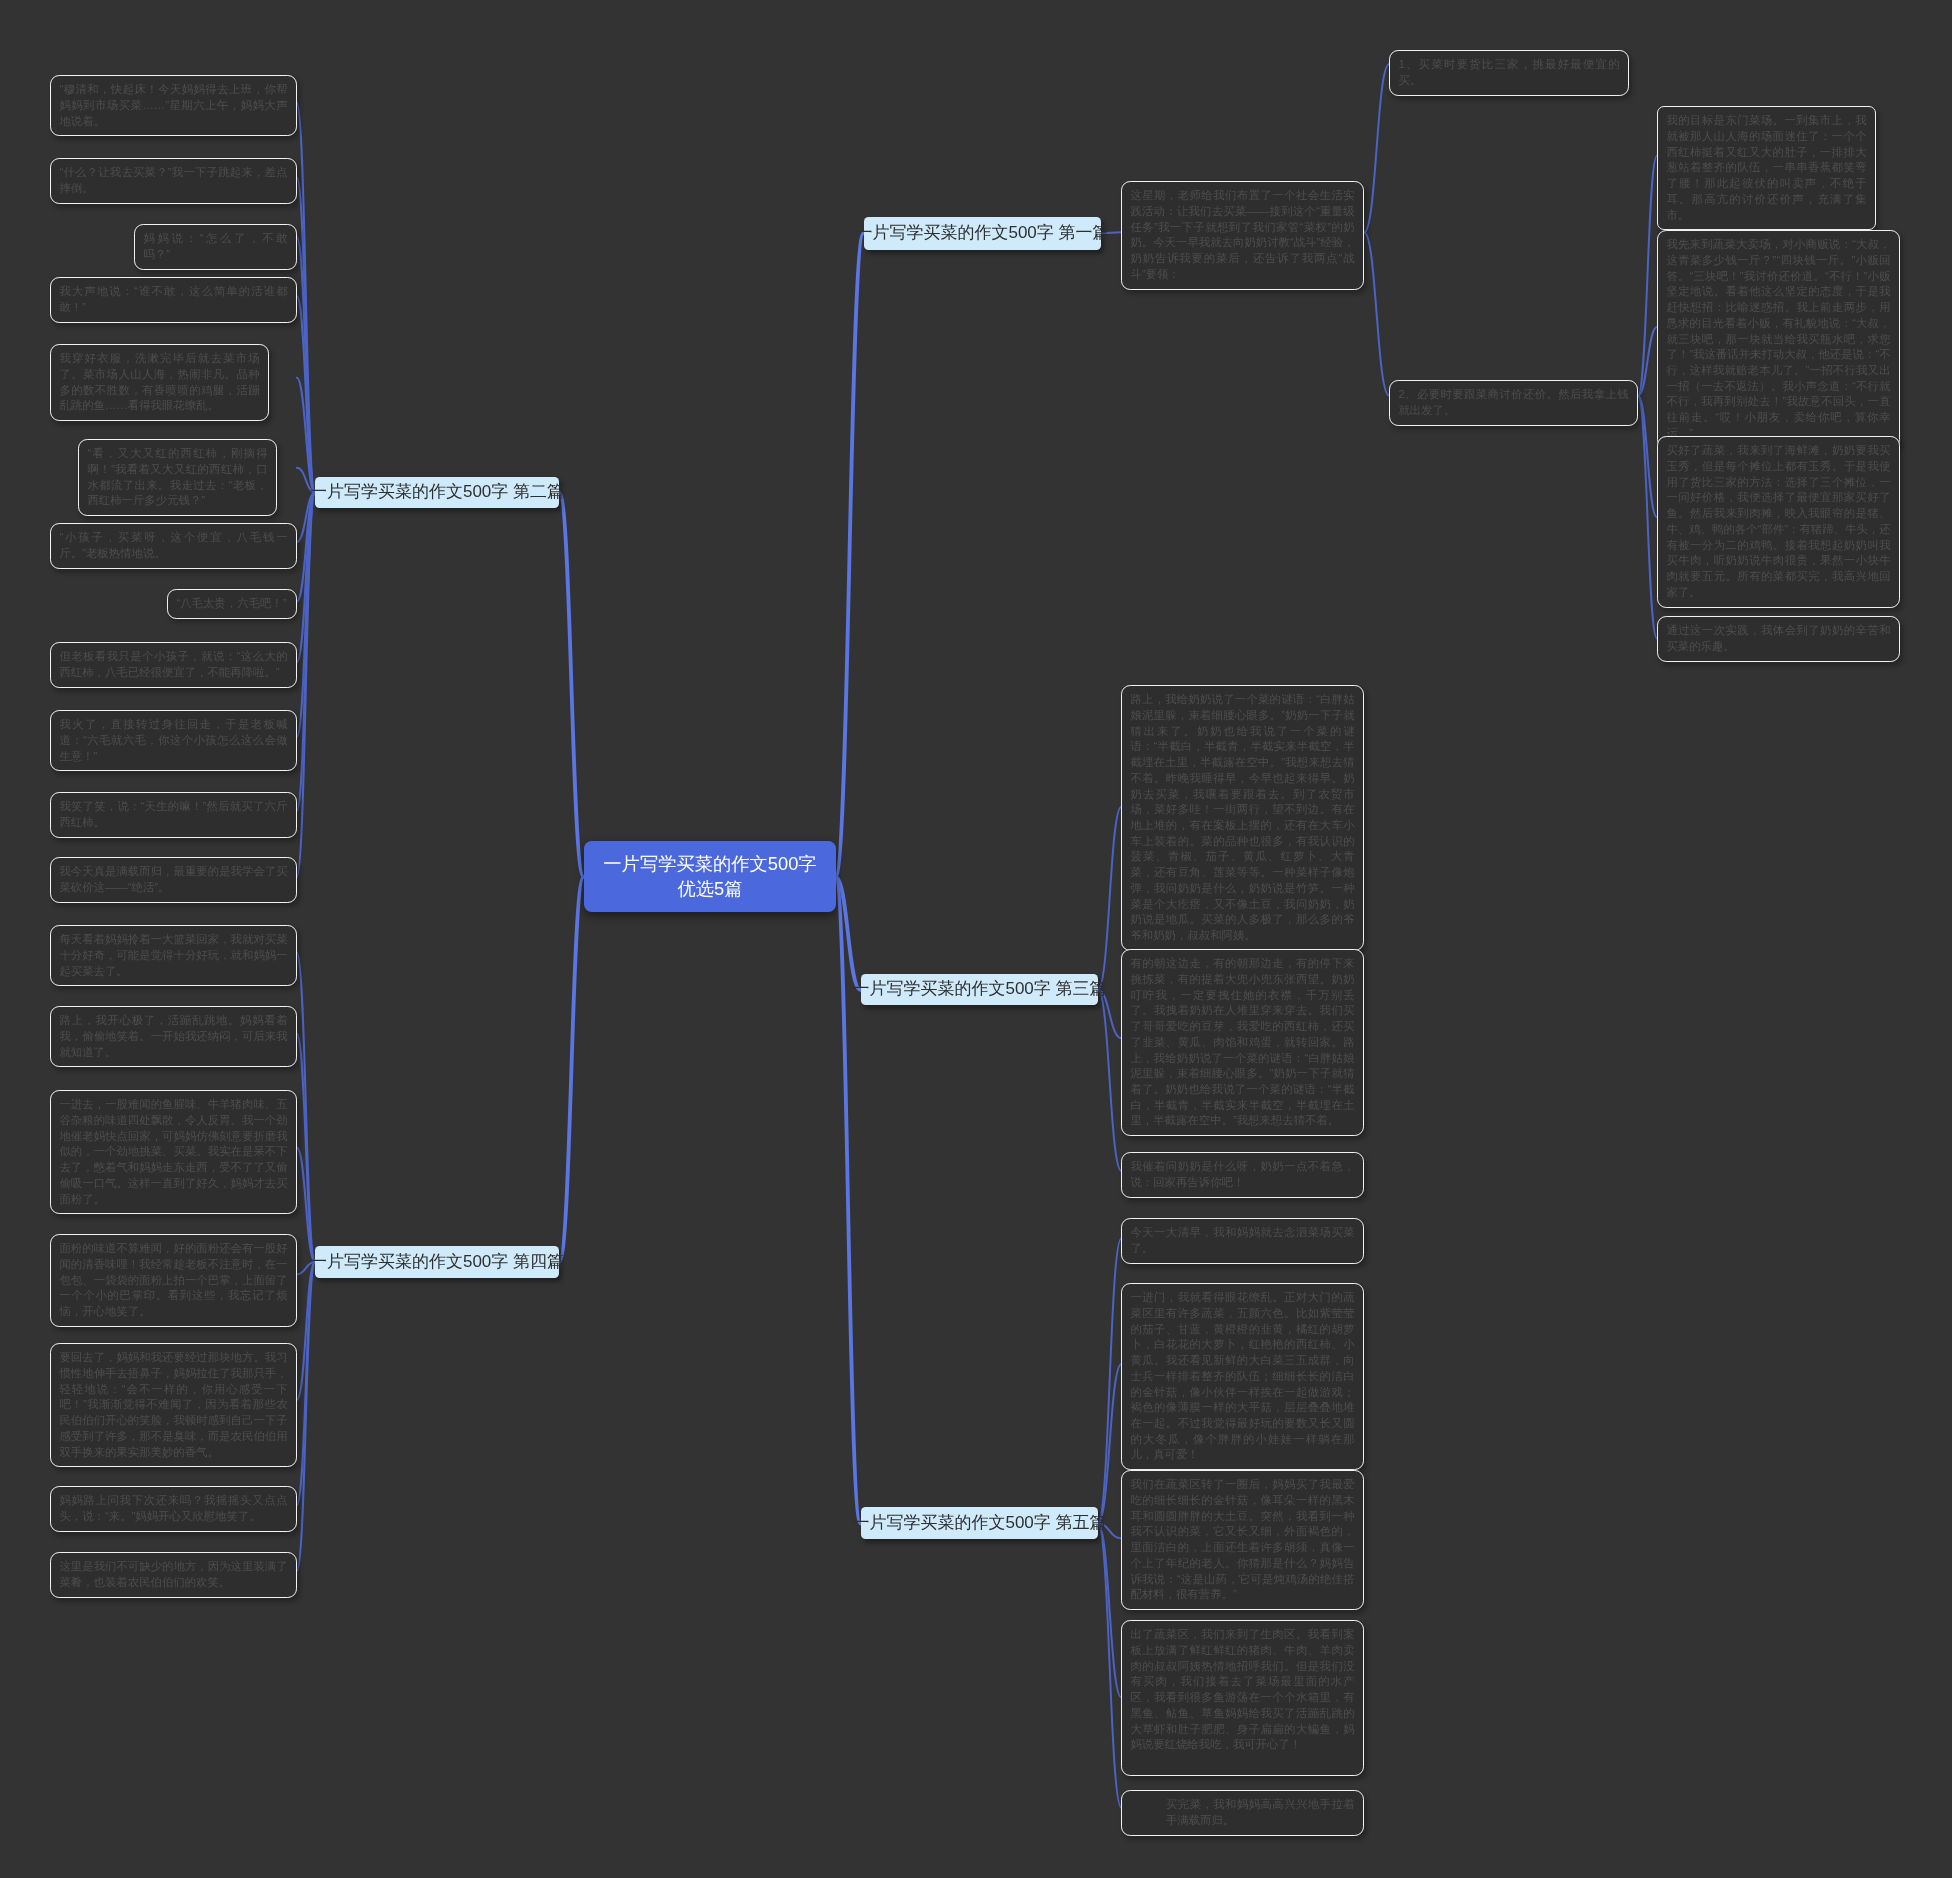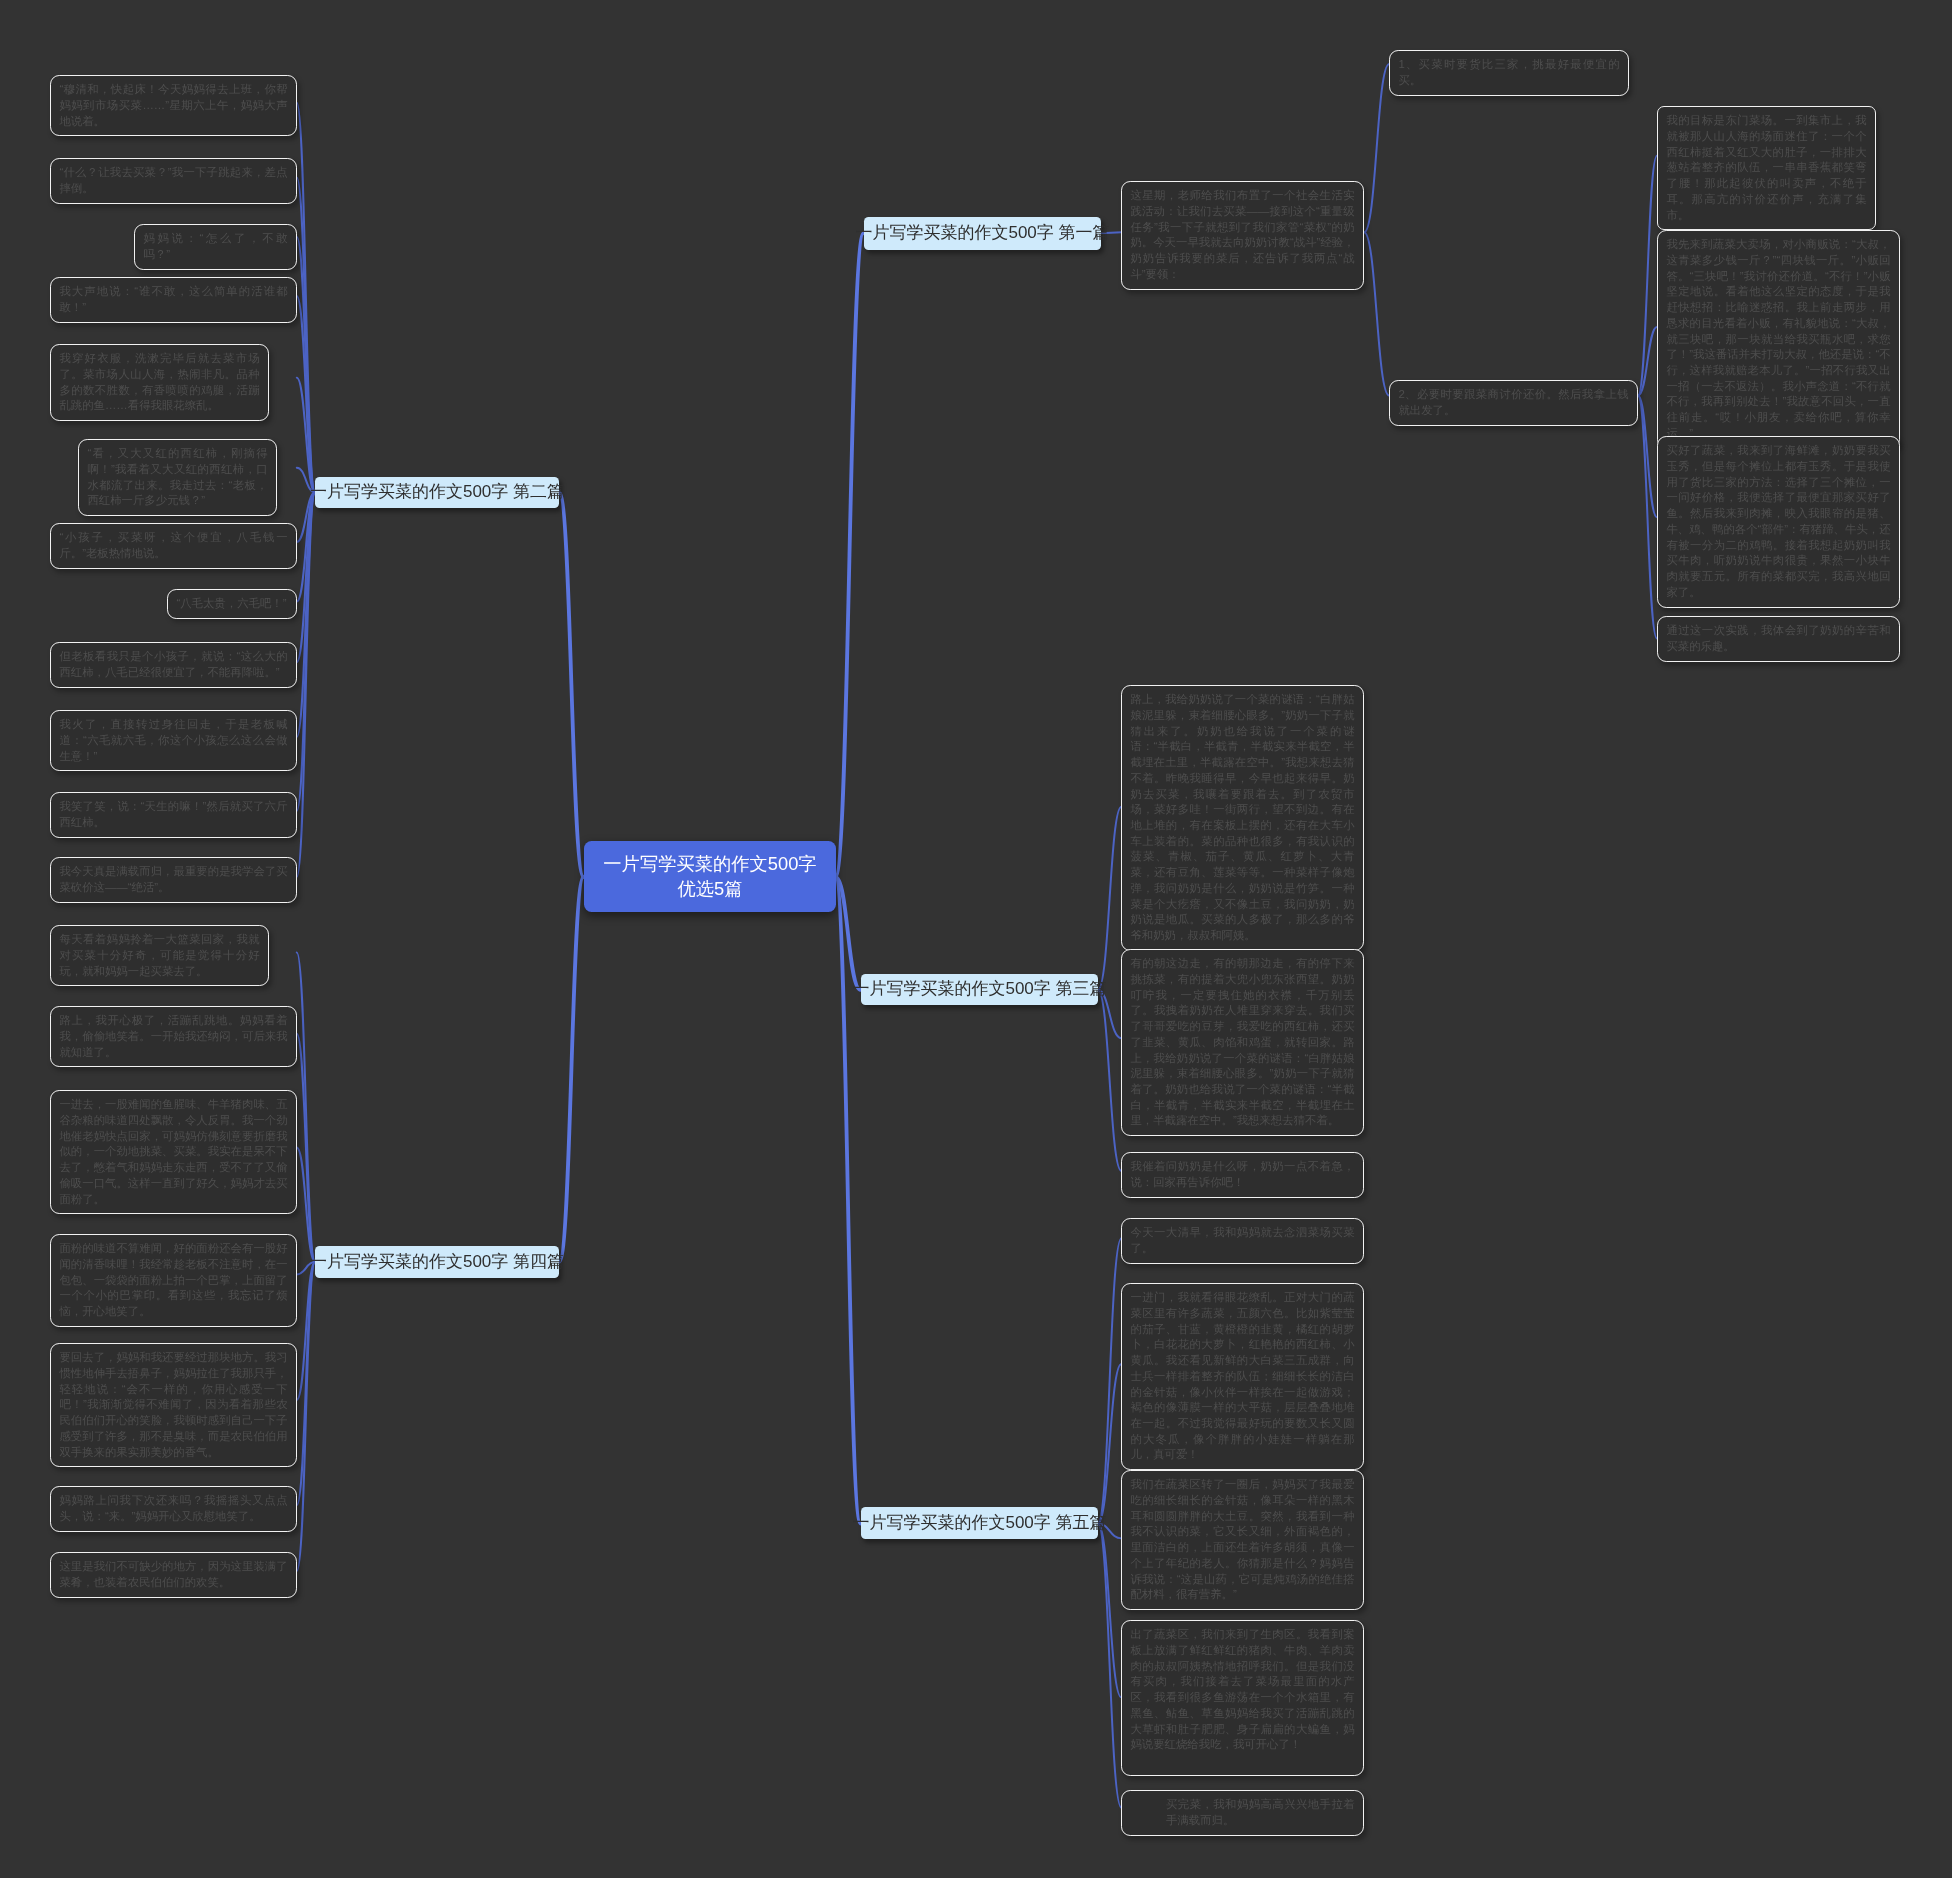--- a/index.html
+++ b/index.html
@@ -111,21 +111,21 @@
     <div class="node detail" style="left: 167px; top: 589px; width: 130px; min-height: 25px;">“八毛太贵，六毛吧！”</div>
     <div class="node detail" style="left: 50px; top: 642px; width: 247px; min-height: 41px;">但老板看我只是个小孩子，就说：“这么大的西红柿，八毛已经很便宜了，不能再降啦。”</div>
     <div class="node detail" style="left: 50px; top: 710px; width: 247px; min-height: 53px;">我火了，直接转过身往回走，于是老板喊道：“六毛就六毛，你这个小孩怎么这么会做生意！”</div>
     <div class="node detail" style="left: 50px; top: 792px; width: 247px; min-height: 38px;">我笑了笑，说：“天生的嘛！”然后就买了六斤西红柿。</div>
     <div class="node detail" style="left: 50px; top: 857px; width: 247px; min-height: 40px;">我今天真是满载而归，最重要的是我学会了买菜砍价这——“绝活”。</div>
     <div class="node topic" style="left: 861px; top: 974px; width: 237px; min-height: 31px;">一片写学买菜的作文500字 第三篇</div>
     <div class="node detail" style="left: 1121px; top: 685px; width: 243px; min-height: 243px;">路上，我给奶奶说了一个菜的谜语：“白胖姑娘泥里躲，束着细腰心眼多。”奶奶一下子就猜出来了。奶奶也给我说了一个菜的谜语：“半截白，半截青，半截实来半截空，半截埋在土里，半截露在空中。”我想来想去猜不着。昨晚我睡得早，今早也起来得早。奶奶去买菜，我嚷着要跟着去。到了农贸市场，菜好多哇！一街两行，望不到边。有在地上堆的，有在案板上摆的，还有在大车小车上装着的。菜的品种也很多，有我认识的菠菜、青椒、茄子、黄瓜、红萝卜、大青菜，还有豆角、莲菜等等。一种菜样子像炮弹，我问奶奶是什么，奶奶说是竹笋。一种菜是个大疙瘩，又不像土豆，我问奶奶，奶奶说是地瓜。买菜的人多极了，那么多的爷爷和奶奶，叔叔和阿姨。</div>
     <div class="node detail" style="left: 1121px; top: 949px; width: 243px; min-height: 179px;">有的朝这边走，有的朝那边走，有的停下来挑拣菜，有的提着大兜小兜东张西望。奶奶叮咛我，一定要拽住她的衣襟，千万别丢了。我拽着奶奶在人堆里穿来穿去。我们买了哥哥爱吃的豆芽，我爱吃的西红柿，还买了韭菜、黄瓜、肉馅和鸡蛋，就转回家。路上，我给奶奶说了一个菜的谜语：“白胖姑娘泥里躲，束着细腰心眼多。”奶奶一下子就猜着了。奶奶也给我说了一个菜的谜语：“半截白，半截青，半截实来半截空，半截埋在土里，半截露在空中。”我想来想去猜不着。</div>
     <div class="node detail" style="left: 1121px; top: 1152px; width: 243px; min-height: 38px;">我催着问奶奶是什么呀，奶奶一点不着急，说：回家再告诉你吧！</div>
     <div class="node topic" style="left: 315px; top: 1246px; width: 244px; min-height: 32px;">一片写学买菜的作文500字 第四篇</div>
-    <div class="node detail" style="left: 50px; top: 925px; width: 219px; min-height: 56px;">每天看着妈妈拎着一大篮菜回家，我就对买菜十分好奇，可能是觉得十分好玩，就和妈妈一起买菜去了。</div>
+    <div class="node detail" style="left: 50px; top: 925px; width: 247px; min-height: 56px;">每天看着妈妈拎着一大篮菜回家，我就对买菜十分好奇，可能是觉得十分好玩，就和妈妈一起买菜去了。</div>
     <div class="node detail" style="left: 50px; top: 1006px; width: 247px; min-height: 55px;">路上，我开心极了，活蹦乱跳地。妈妈看着我，偷偷地笑着。一开始我还纳闷，可后来我就知道了。</div>
     <div class="node detail" style="left: 50px; top: 1090px; width: 247px; min-height: 114px;">一进去，一股难闻的鱼腥味、牛羊猪肉味、五谷杂粮的味道四处飘散，令人反胃。我一个劲地催老妈快点回家，可妈妈仿佛刻意要折磨我似的，一个劲地挑菜、买菜。我实在是呆不下去了，憋着气和妈妈走东走西，受不了了又偷偷吸一口气。这样一直到了好久，妈妈才去买面粉了。</div>
     <div class="node detail" style="left: 50px; top: 1234px; width: 247px; min-height: 82px;">面粉的味道不算难闻，好的面粉还会有一股好闻的清香味哩！我经常趁老板不注意时，在一包包、一袋袋的面粉上拍一个巴掌，上面留了一个个小的巴掌印。看到这些，我忘记了烦恼，开心地笑了。</div>
     <div class="node detail" style="left: 50px; top: 1343px; width: 247px; min-height: 114px;">要回去了，妈妈和我还要经过那块地方。我习惯性地伸手去捂鼻子，妈妈拉住了我那只手，轻轻地说：“会不一样的，你用心感受一下吧！”我渐渐觉得不难闻了，因为看着那些农民伯伯们开心的笑脸，我顿时感到自己一下子感受到了许多，那不是臭味，而是农民伯伯用双手换来的果实那美妙的香气。</div>
     <div class="node detail" style="left: 50px; top: 1486px; width: 247px; min-height: 38px;">妈妈路上问我下次还来吗？我摇摇头又点点头，说：“来。”妈妈开心又欣慰地笑了。</div>
     <div class="node detail" style="left: 50px; top: 1552px; width: 247px; min-height: 39px;">这里是我们不可缺少的地方，因为这里装满了菜肴，也装着农民伯伯们的欢笑。</div>
     <div class="node topic" style="left: 861px; top: 1507px; width: 237px; min-height: 32px;">一片写学买菜的作文500字 第五篇</div>
     <div class="node detail" style="left: 1121px; top: 1218px; width: 243px; min-height: 40px;">今天一大清早，我和妈妈就去念泗菜场买菜了。</div>
     <div class="node detail" style="left: 1121px; top: 1283px; width: 243px; min-height: 162px;">一进门，我就看得眼花缭乱。正对大门的蔬菜区里有许多蔬菜，五颜六色。比如紫莹莹的茄子、甘蓝，黄橙橙的韭黄，橘红的胡萝卜，白花花的大萝卜，红艳艳的西红柿、小黄瓜。我还看见新鲜的大白菜三五成群，向士兵一样排着整齐的队伍；细细长长的洁白的金针菇，像小伙伴一样挨在一起做游戏；褐色的像薄膜一样的大平菇，层层叠叠地堆在一起。不过我觉得最好玩的要数又长又圆的大冬瓜，像个胖胖的小娃娃一样躺在那儿，真可爱！</div>
     <div class="node detail" style="left: 1121px; top: 1470px; width: 243px; min-height: 137px;">我们在蔬菜区转了一圈后，妈妈买了我最爱吃的细长细长的金针菇，像耳朵一样的黑木耳和圆圆胖胖的大土豆。突然，我看到一种我不认识的菜，它又长又细，外面褐色的，里面洁白的，上面还生着许多胡须，真像一个上了年纪的老人。你猜那是什么？妈妈告诉我说：“这是山药，它可是炖鸡汤的绝佳搭配材料，很有营养。”</div>

